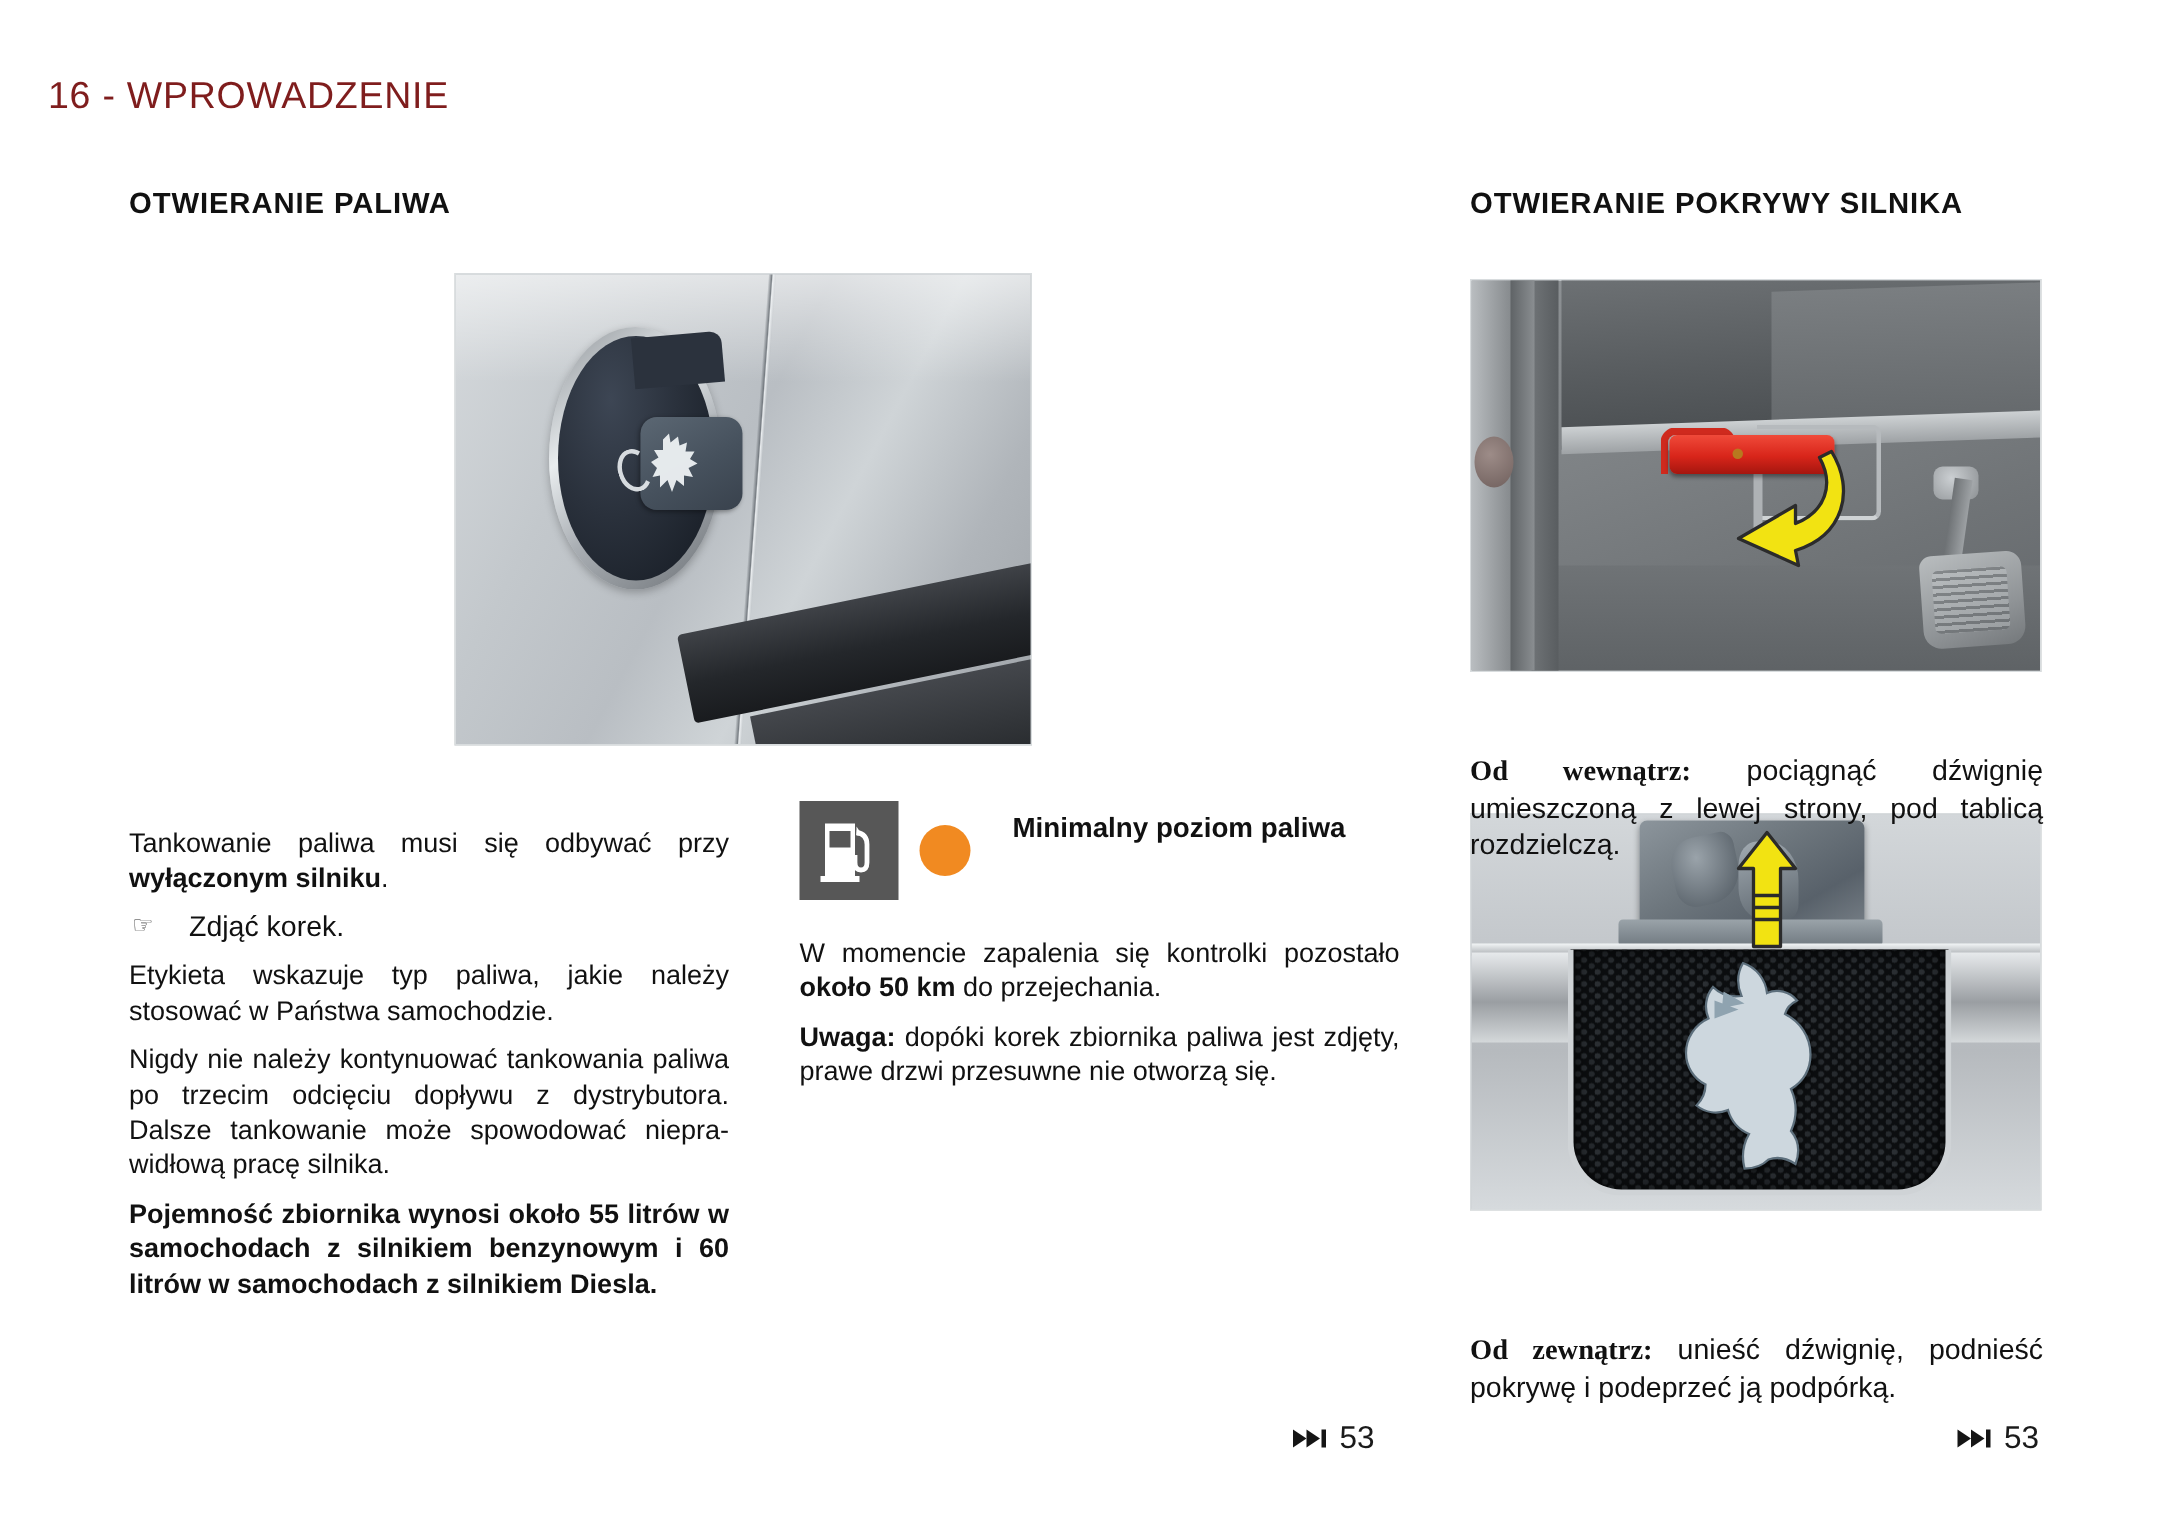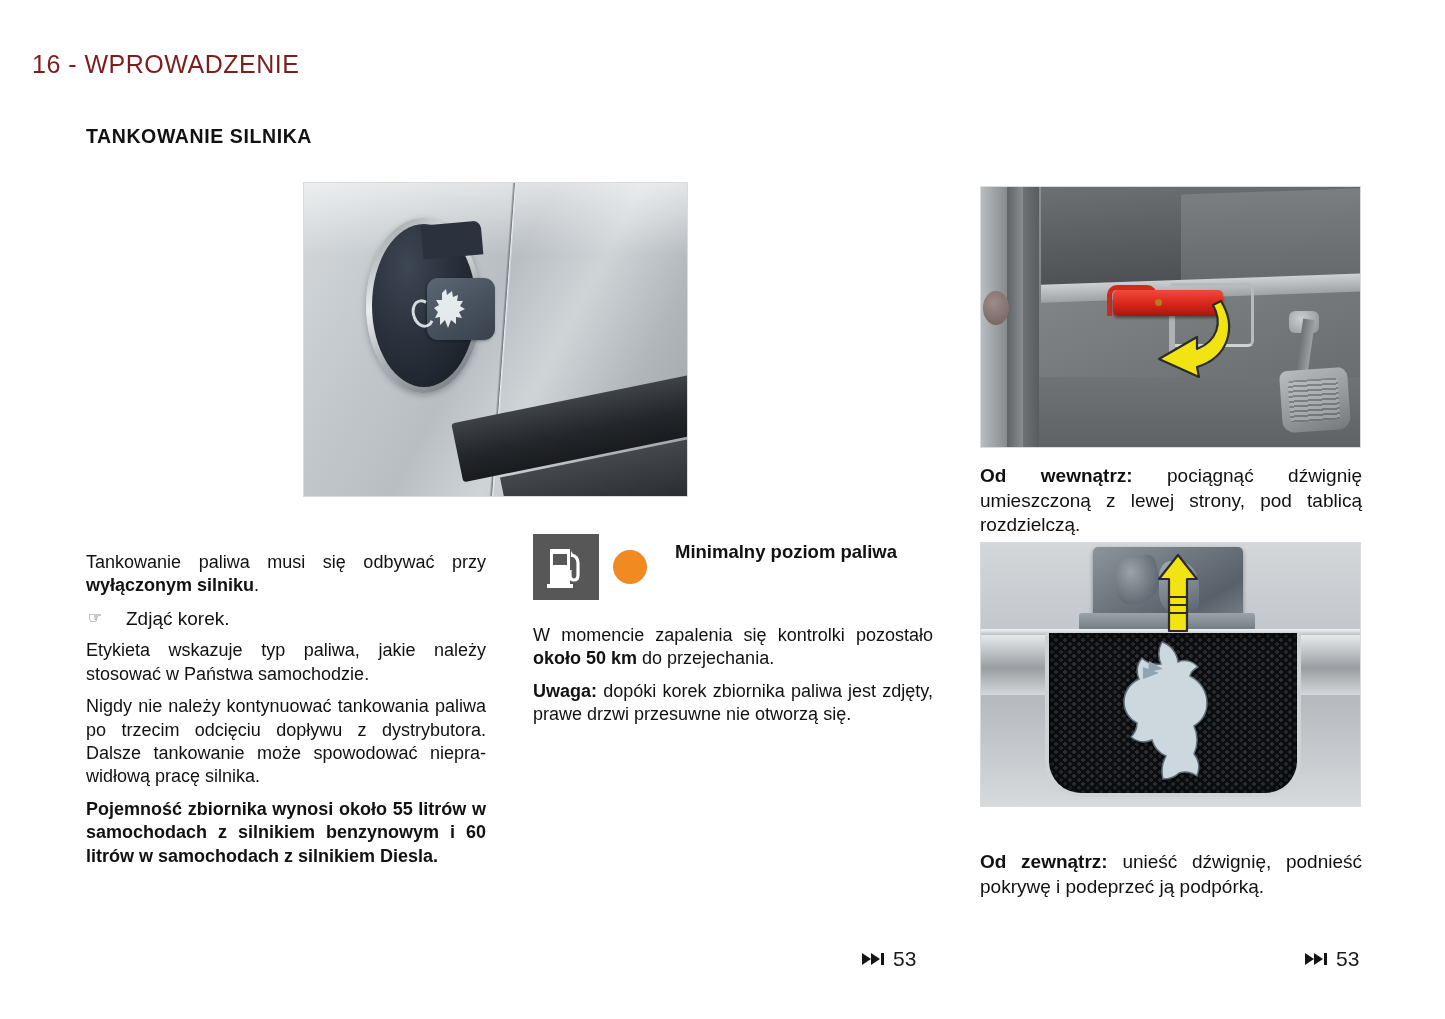--- a/index.html
+++ b/index.html
@@ -352,21 +352,21 @@
   }
 
   
   .caption {
     font-size: 19px;
     line-height: 1.30;
     text-align: justify;
     color: #111;
     margin: 14px 0 0 0;
   }
-  .caption b { font-weight: bold; }
+  .caption b { font-weight: bold; font-family: Liberation Serif, serif; }
 
   
   .footer-ref {
     position: absolute;
     bottom: 48px;
     display: flex;
     align-items: center;
     gap: 9px;
     font-size: 21px;
     color: #1a1a1a;
@@ -397,21 +397,21 @@
   <div class="flap-tab"></div>
   <div class="flap-keyhole"></div>
   <svg class="lion" viewBox="0 0 34 44">
     <path fill="currentColor" d="M8 6 L12 2 L13 8 L18 4 L19 10 L24 8 L23 14 L29 14 L26 19 L31 22 L25 25 L28 31 L22 30 L22 37 L17 33 L14 41 L11 33 L6 38 L6 30 L1 31 L4 25 L0 21 L5 18 L2 13 L8 13 Z"></path>
   </svg>
   <div class="flap-moulding"></div>
   <div class="flap-moulding2"></div>
 </div>
 
 <div class="col-left">
-  <h2 class="section-title">TANKOWANIE SILNIKA</h2>
+  <h2 class="section-title">OTWIERANIE PALIWA</h2>
 
   <div style="height:388px"></div>
 
   <p class="body"><span>Tankowanie paliwa musi się odby­wać przy </span><b>wyłączonym silniku</b><span>.</span></p>
 
   <ul class="hand-list">
     <li><span class="hand">☞</span></li>
     <li><span class="hand">☞</span><span>Zdjąć korek.</span></li>
   </ul>
 
@@ -479,20 +479,21 @@
          C37 33 38 25 43 19 C48 24 55 26 62 25 C59 18 59 10 63 3 Z"></path>
     <path fill="#8fa3b0" d="M44 28 L60 34 L44 40 Z M50 22 L64 30 L49 33 Z"></path>
   </svg>
   <svg class="gr-arrow" viewBox="0 0 42 80">
     <path d="M21 2 L40 26 L30 26 L30 78 L12 78 L12 26 L2 26 Z" fill="#F2E312" stroke="#2b2b2b" stroke-width="2.2" stroke-linejoin="round"></path>
     <path d="M13 44 H29 M13 52 H29 M13 60 H29" stroke="#2b2b2b" stroke-width="2.2"></path>
   </svg>
 </div>
 
 <div class="col-right">
+  <h2 class="section-title">OTWIERANIE POKRYWY SILNIKA</h2>
 
   <div style="height:340px"></div>
 
   <p class="caption" style="margin-top:0"><b>Od wewnątrz:</b><span> pociągnąć dźwignię umieszczoną z lewej strony, pod tab­licą rozdzielczą.</span></p>
 
   <div style="height:300px"></div>
 
   <p class="caption" style="margin-top:12px"><b>Od zewnątrz:</b><span> unieść dźwignię, pod­nieść pokrywę i podeprzeć ją pod­pórką.</span></p>
 </div>
 

